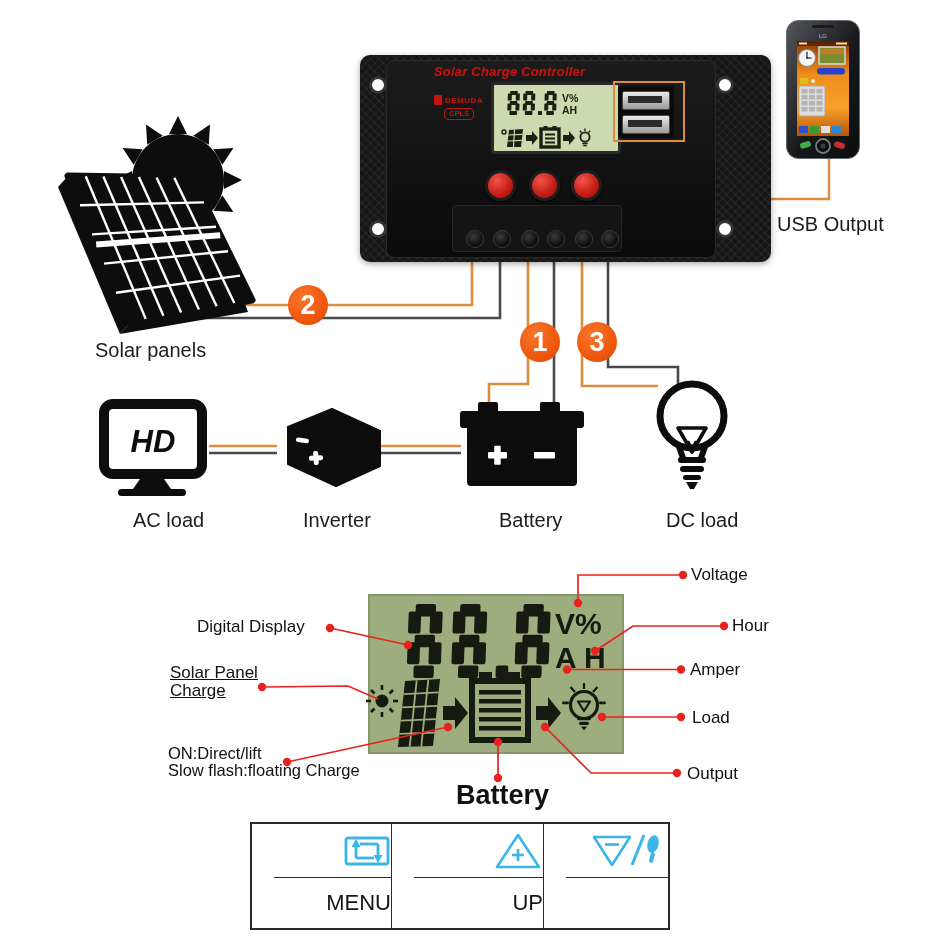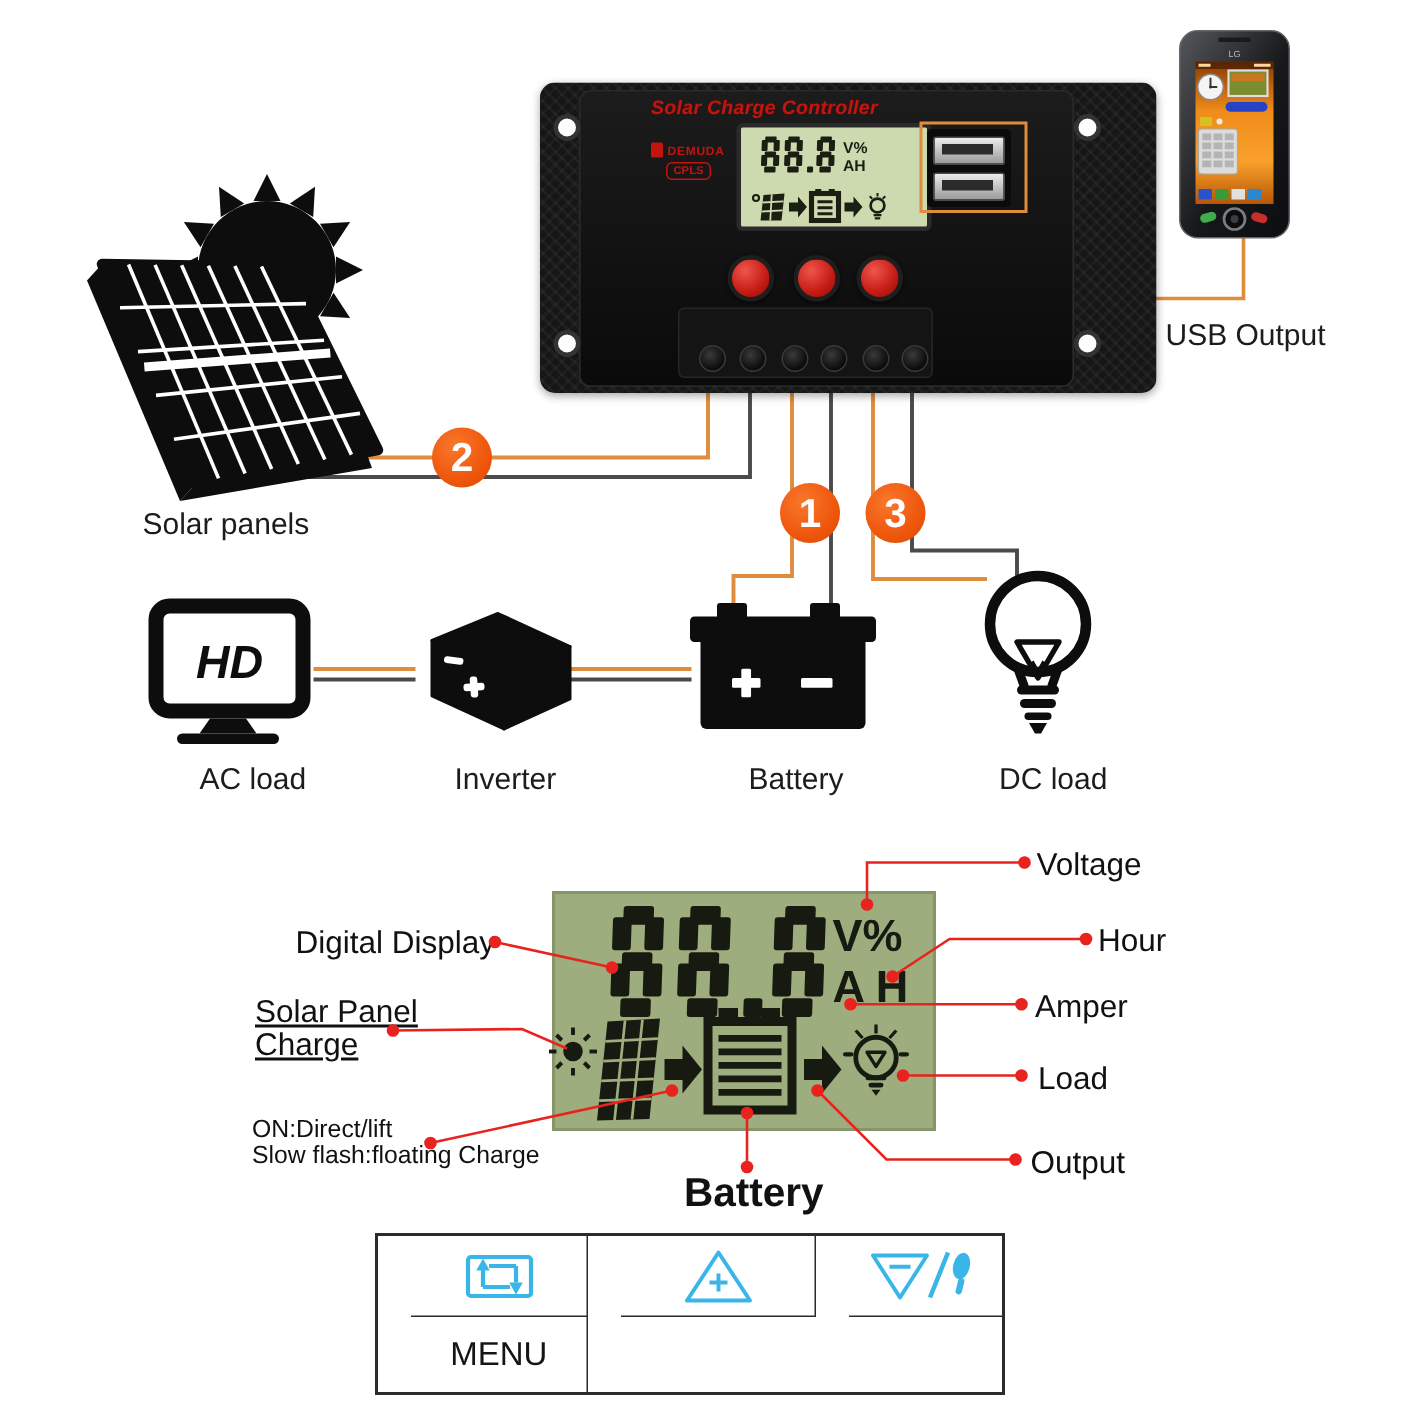--- a/index.html
+++ b/index.html
@@ -2,21 +2,21 @@
 <html><head>
 <meta charset="utf-8">
 <style>
   html,body{margin:0;padding:0;}
   body{width:950px;height:950px;position:relative;background:#fff;overflow:hidden;
        font-family:"Liberation Sans",sans-serif;}
   .abs{position:absolute;}
   svg{display:block;}
   
   .lbl{position:absolute;font-size:20px;color:#1c1c1c;white-space:nowrap;}
-  .cl{position:absolute;font-size:21px;color:#111;line-height:1.05;white-space:nowrap;}
+  .cl{position:absolute;font-size:17px;color:#111;line-height:1.05;white-space:nowrap;}
   .cl.small{font-size:16.5px;}
   .cl.big{font-size:27px;font-weight:bold;}
   
   .tag{position:absolute;width:40px;height:40px;border-radius:50%;
        background:radial-gradient(circle at 38% 32%,#f9772c,#ee560b 62%,#d84a05);
        color:#fff;font-weight:bold;font-size:27px;display:flex;align-items:center;
        justify-content:center;}
   
   .controller{position:absolute;left:360px;top:55px;width:411px;height:207px;border-radius:10px;
       background:#161616;
@@ -49,21 +49,21 @@
       border:3px solid #1e1e1e;box-shadow:0 1px 3px rgba(0,0,0,.7);}
   .terms{position:absolute;left:92px;top:150px;width:168px;height:45px;background:#141414;
       border-radius:4px;border:1px solid #262626;}
   .screw{position:absolute;width:16px;height:16px;border-radius:50%;top:24px;
       background:radial-gradient(circle at 40% 35%,#3a3a3a,#0b0b0b 70%);border:1px solid #3a3a3a;}
   
   .btn-table{position:absolute;left:250px;top:822px;width:420px;height:108px;
       border:2.5px solid #2b2b2b;box-sizing:border-box;display:grid;
       grid-template-columns:140px 152px 1fr;grid-template-rows:54px 1fr;}
   .bt-cell{border-right:1.6px solid #2b2b2b;border-bottom:1.6px solid #2b2b2b;
-      display:flex;align-items:center;justify-content:center;flex-direction:column;margin-left:22px;}
+      display:flex;align-items:flex-end;justify-content:center;flex-direction:column;margin-left:22px;}
   .bt-cell.last{border-right:none;}
   .bt-cell.bottom{border-bottom:none;font-size:22px;color:#151515;}
   .bt-two{font-size:15.5px;line-height:1.15;text-align:center;}
   .layer{position:absolute;left:0;top:0;pointer-events:none;}
 </style>
 </head>
 <body>
 
 <svg class="layer" width="950" height="950" viewBox="0 0 950 950">
 
@@ -454,20 +454,23 @@
       <line x1="54" y1="2" x2="42" y2="32" stroke="#3AB5E8" stroke-width="3"></line>
       <g fill="#3AB5E8">
         <ellipse cx="63" cy="11" rx="5.5" ry="9" transform="rotate(14 63 11)"></ellipse>
         <rect x="60" y="19" width="4.2" height="11" rx="2.1" transform="rotate(14 62 24)"></rect>
       </g>
     </svg>
   </div>
   <div class="bt-cell bottom">
     <span>MENU</span>
   </div>
+  <div class="bt-cell bottom">
+    <span>UP</span>
+  </div>
 </div>
 
 <svg class="layer" width="950" height="950" viewBox="0 0 950 950">
   <g stroke="#E8231D" stroke-width="1.7" fill="none">
     <path d="M330,628 L408,645"></path>
     <path d="M262,687 L348,686 L378,699"></path>
     <path d="M287,762 L448,727"></path>
     <path d="M498,742 V778"></path>
     <path d="M578,603 V575 H683"></path>
     <path d="M595,651 L633,626 H724"></path>

